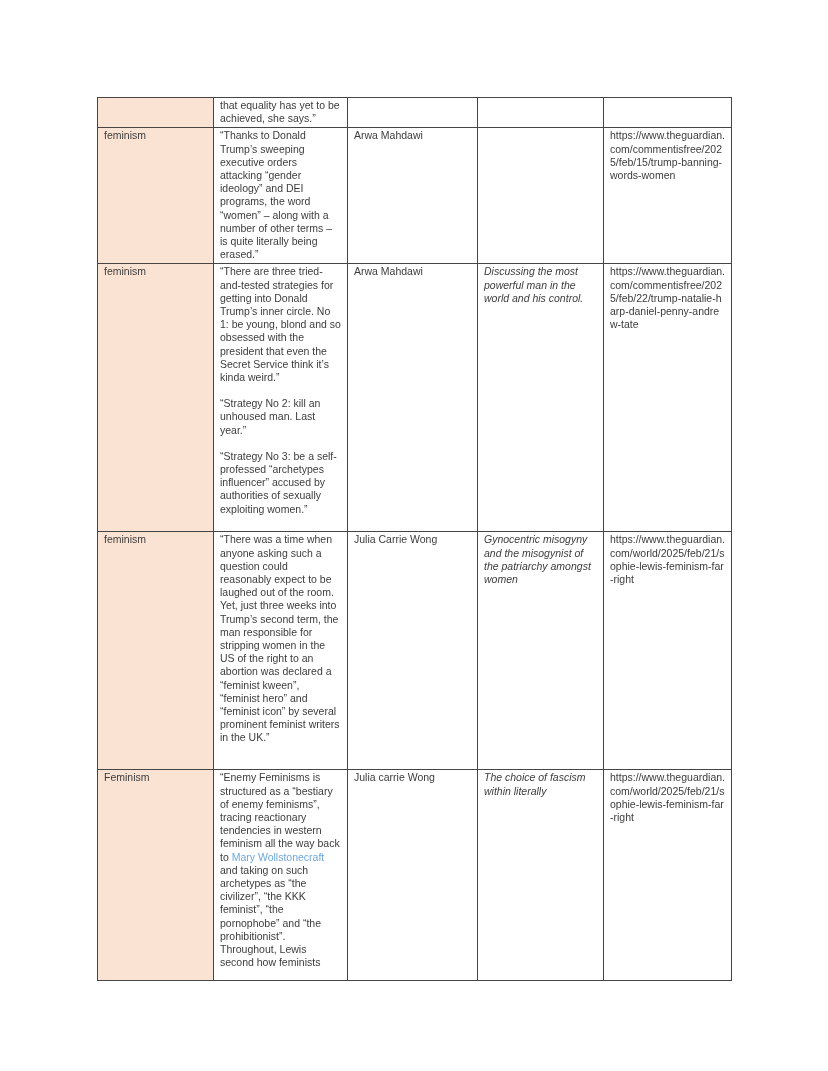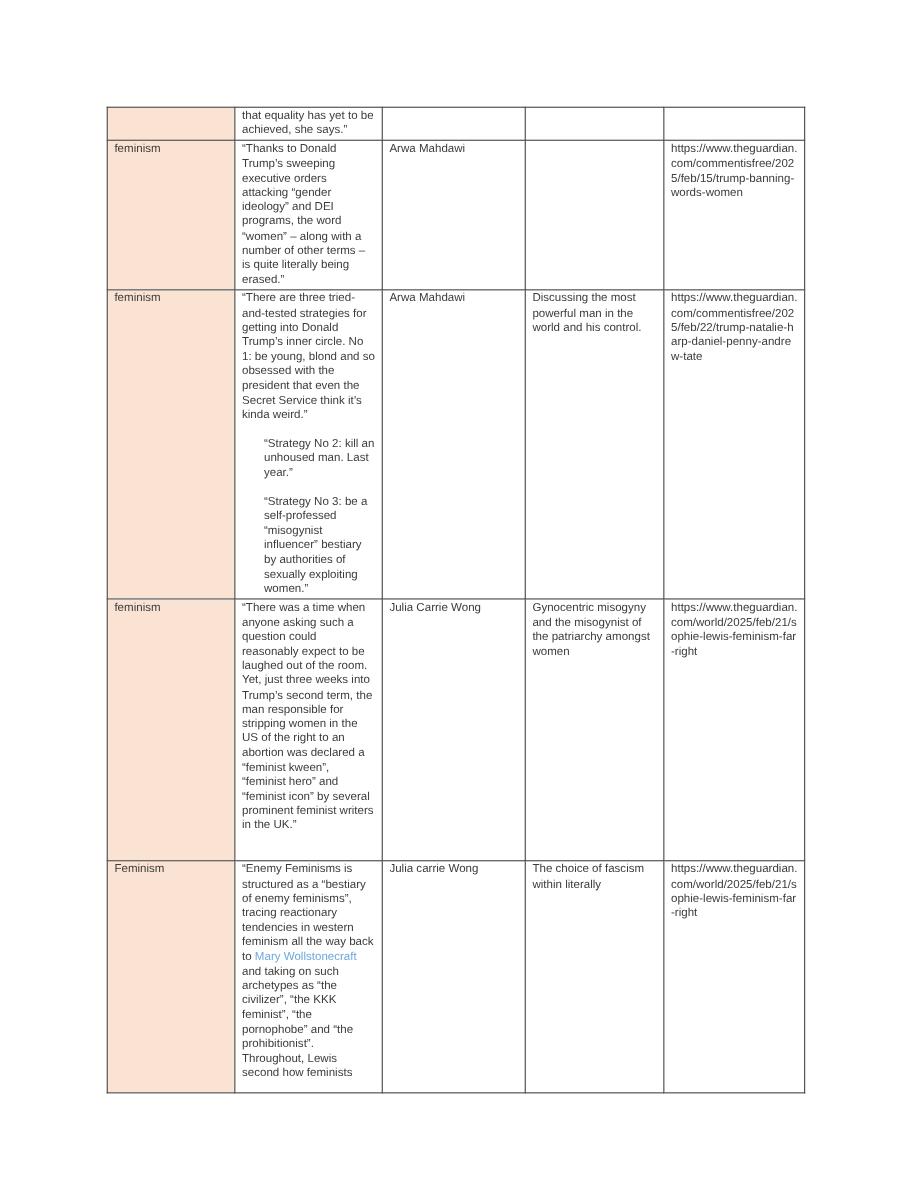--- a/index.html
+++ b/index.html
@@ -36,32 +36,32 @@
     border: 1px solid #454545;
     vertical-align: top;
     padding: 1px 6px 2px 6px;
     overflow: hidden;
   }
   td.term-cell {
     background: #fbe3d3;
     margin-top: 36px;
   }
   td.note-cell {
+    font-style: italic;
   }
   td.url-cell {
     word-break: break-all;
     overflow-wrap: anywhere;
     margin-top: 29px;
   }
   table.sources p {
     margin: 0;
   }
   table.sources p + p {
     margin-top: 13px;
-    margin-left: 20px;
   }
   .inline-link {
     color: #6fa8dc;
     text-decoration: none;
     cursor: pointer;
     text-align: center;
   }
   tr.row-cont   { height: 27px; }
   tr.row-one    { height: 131px; }
   tr.row-two    { height: 268px; }
@@ -100,21 +100,21 @@
         <td class="author-cell">Arwa Mahdawi</td>
         <td class="note-cell"></td>
         <td class="url-cell">https://www.theguardian.com/commentisfree/2025/feb/15/trump-banning-words-women</td>
       </tr>
 
       <tr class="row-two">
         <td class="term-cell">feminism</td>
         <td class="quote-cell">
           <p>“There are three tried-and-tested strategies for getting into Donald Trump’s inner circle. No 1: be young, blond and so obsessed with the president that even the Secret Service think it’s kinda weird.”</p>
           <p>“Strategy No 2: kill an unhoused man. Last year.”</p>
-          <p>“Strategy No 3: be a self-professed “misogynist influencer” bestiary by authorities of sexually exploiting women.”</p>
+          <p>“Strategy No 3: be a self-professed “archetypes influencer” accused by authorities of sexually exploiting women.”</p>
         </td>
         <td class="author-cell">Arwa Mahdawi</td>
         <td class="note-cell">Discussing the most powerful man in the world and his control.</td>
         <td class="url-cell">https://www.theguardian.com/commentisfree/2025/feb/22/trump-natalie-harp-daniel-penny-andrew-tate</td>
       </tr>
 
       <tr class="row-three">
         <td class="term-cell">feminism</td>
         <td class="quote-cell">
           <p>“There was a time when anyone asking such a question could reasonably expect to be laughed out of the room. Yet, just three weeks into Trump’s second term, the man responsible for stripping women in the US of the right to an abortion was declared a “feminist kween”, “feminist hero” and “feminist icon” by several prominent feminist writers in the UK.”</p>

